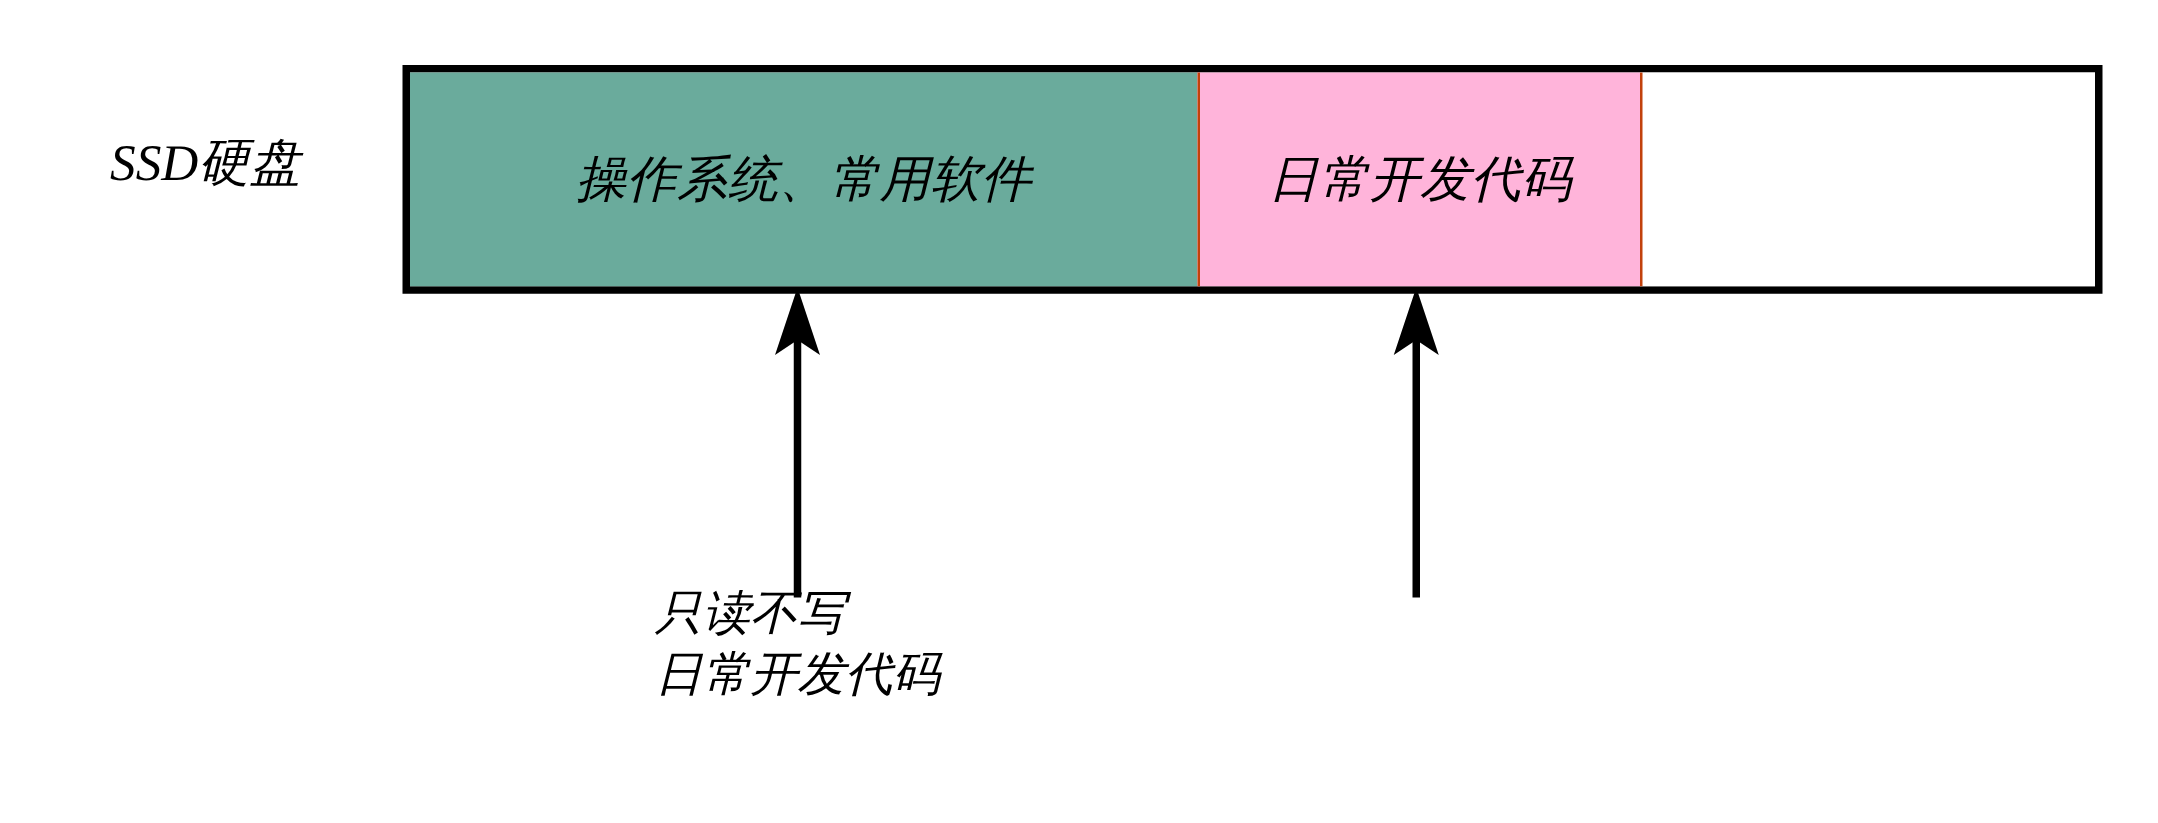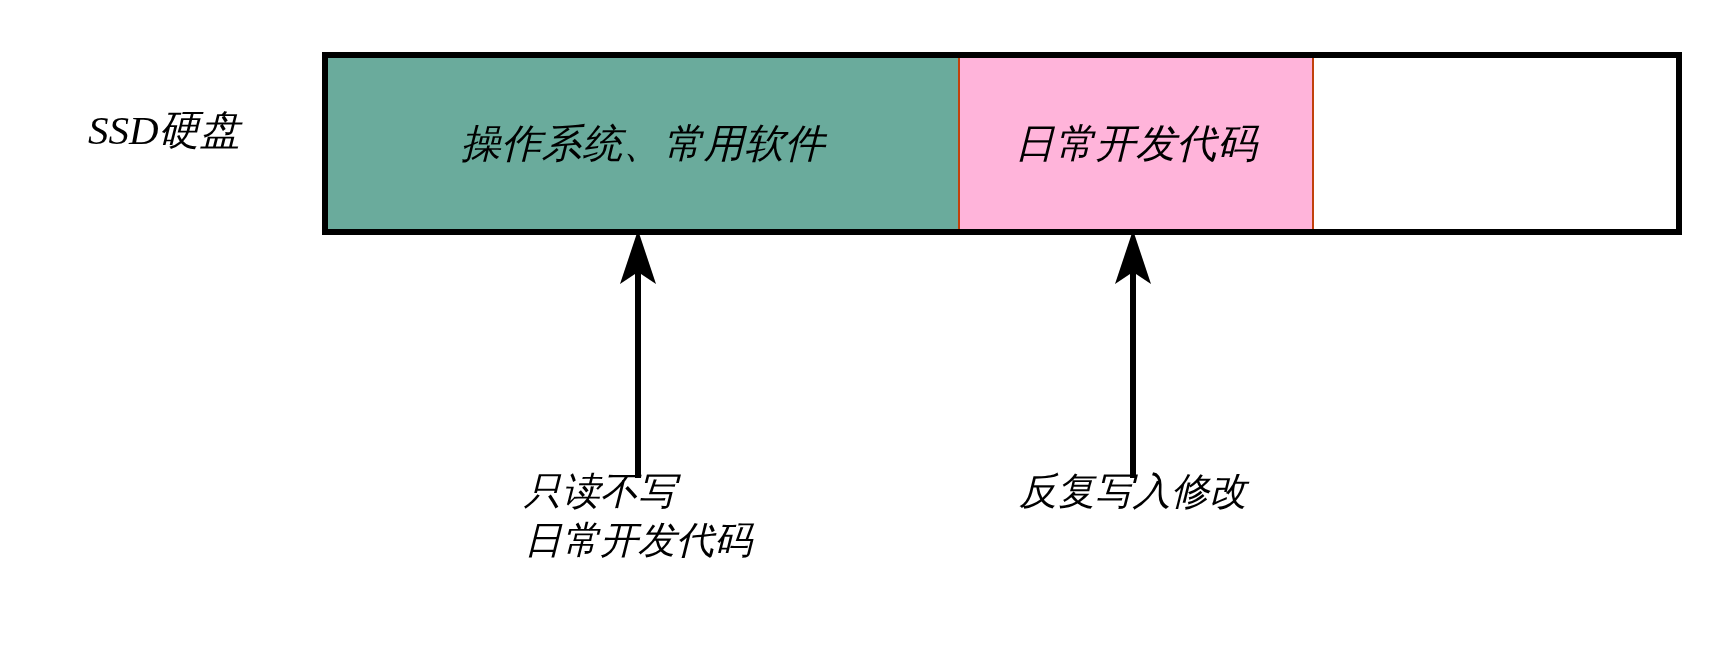--- a/index.html
+++ b/index.html
@@ -126,16 +126,15 @@
       <path d="M30 2 L48 56 L30 44 L12 56 Z" fill="#000000"></path>
     </svg>
   </div>
 
   <div class="annot-caption" style="left:638px; top:467px;">
     <span class="cap-line">只读不写</span>
     <span class="cap-line">日常开发代码</span>
   </div>
 
   <div class="annot-caption" style="left:1133px; top:467px;">
-    <span class="cap-line">反复写入修改</span>
   </div>
 
 </div>
 
 </body></html>

